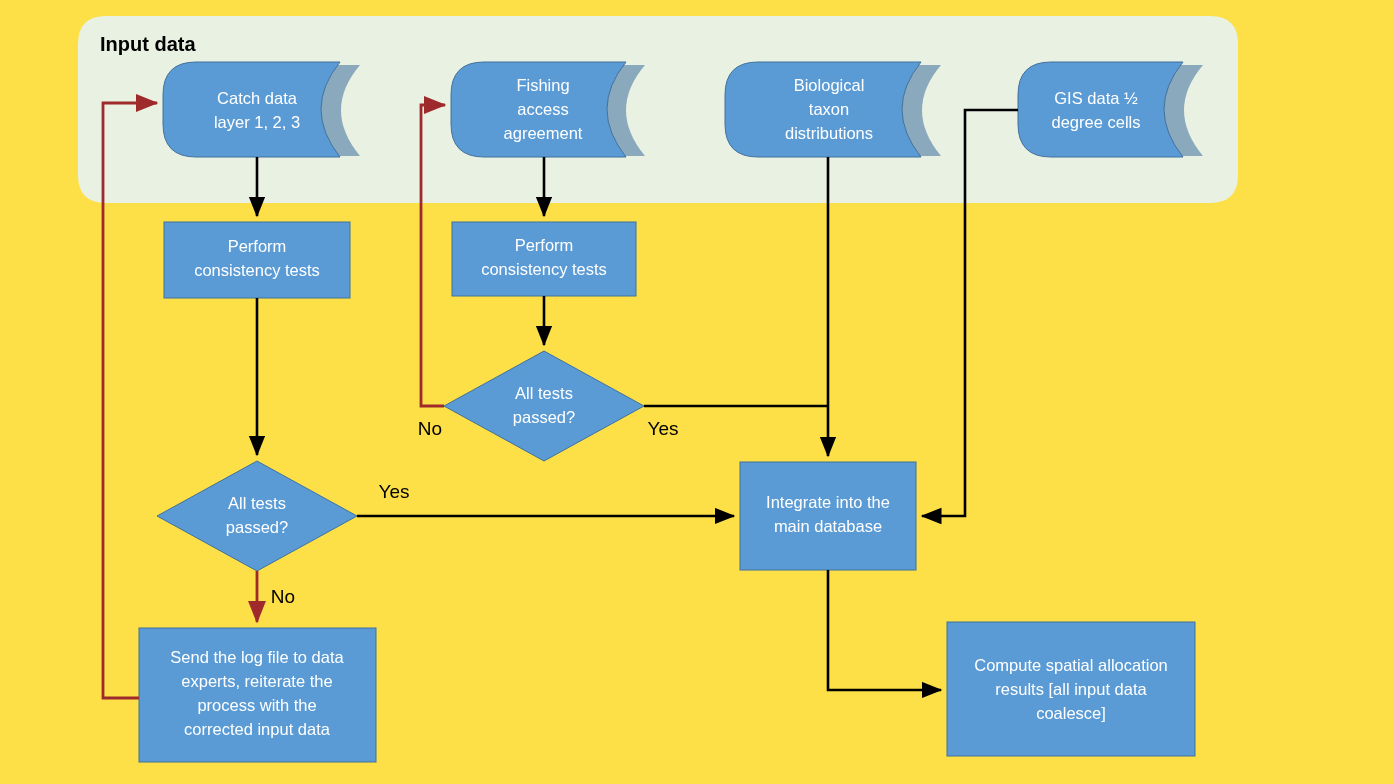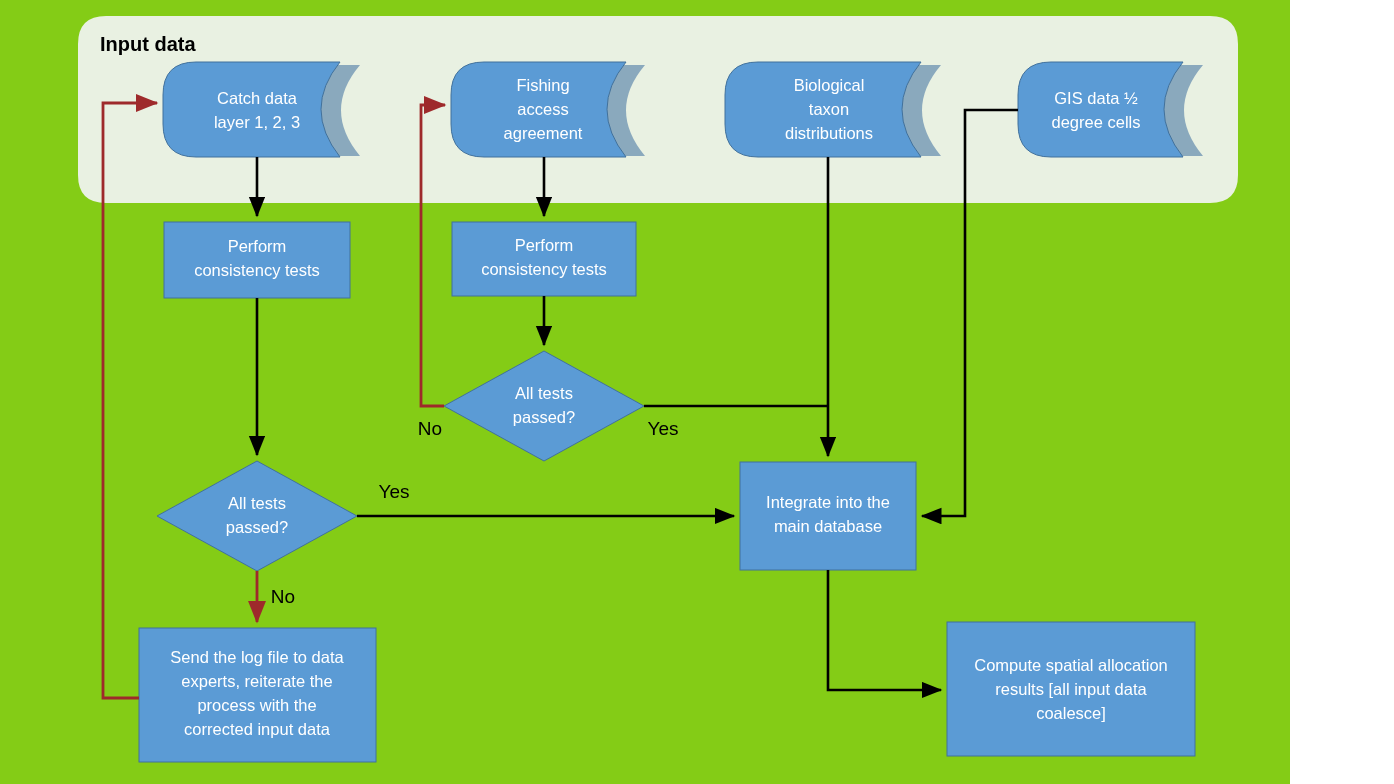--- a/index.html
+++ b/index.html
@@ -6,23 +6,23 @@
   html, body {
     margin: 0;
     padding: 0;
     background: #ffffff;
   }
   body {
     font-family: "Liberation Sans", sans-serif;
   }
   #canvas {
     position: relative;
-    width: 1290px;
+    width: 1394px;
     height: 784px;
-    background: #84cc16;
+    background: #fde047;
     overflow: hidden;
   }
   svg.layer {
     position: absolute;
     left: 0;
     top: 0;
     width: 1394px;
     height: 784px;
   }
   .node-text {

